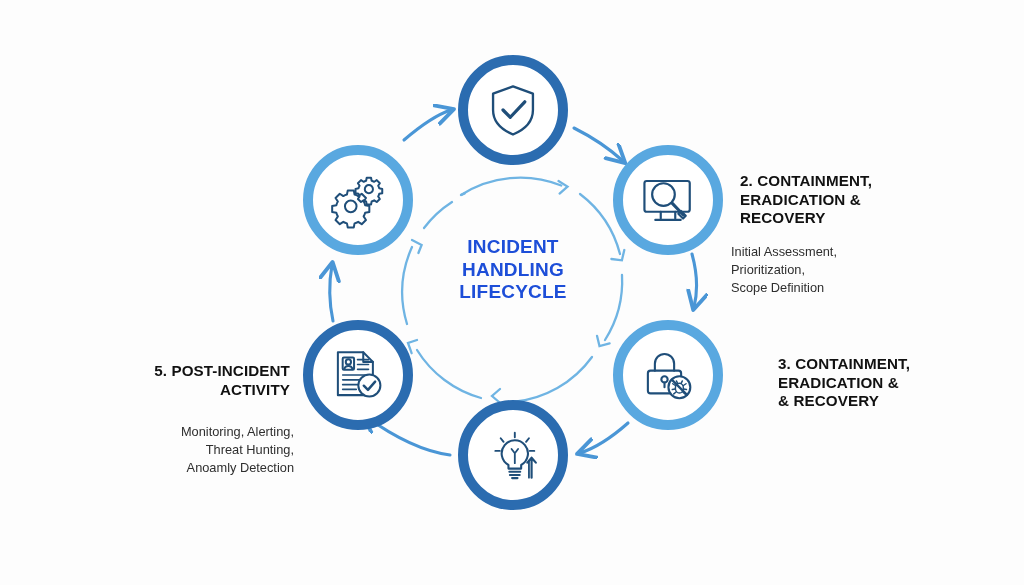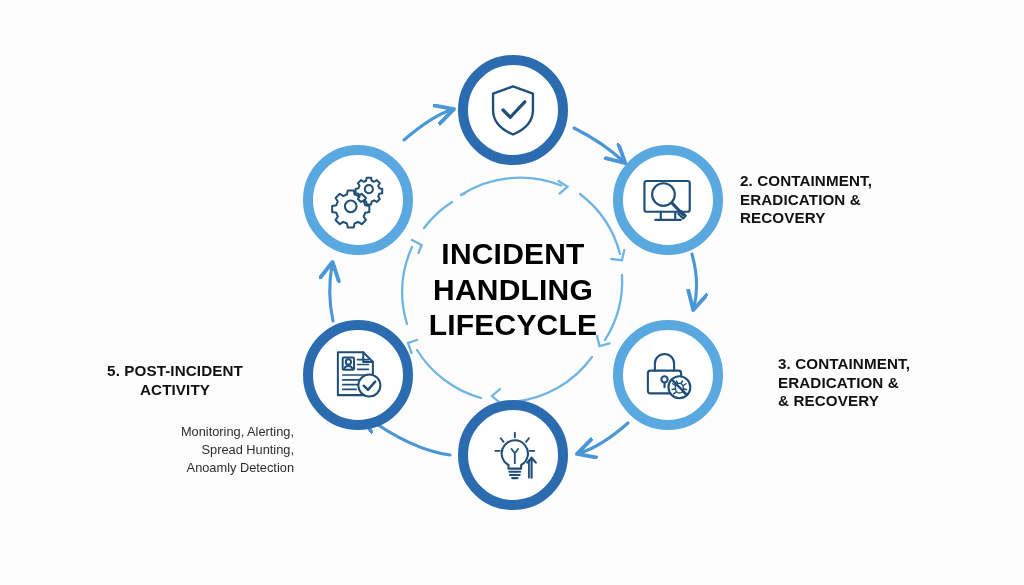--- a/index.html
+++ b/index.html
@@ -28,25 +28,25 @@
     height: 585px;
   }
 
   
   .center-title {
     position: absolute;
     left: 402px;
     top: 236px;
     width: 222px;
     text-align: center;
-    font-size: 30px;
+    font-size: 19px;
     font-weight: bold;
     line-height: 1.19;
     letter-spacing: 0.2px;
-    color: #000000;
+    color: #1d4ed8;
     white-space: pre-line;
   }
 
   
   .step-heading {
     position: absolute;
     font-size: 15.2px;
     font-weight: bold;
     line-height: 1.23;
     color: #111111;
@@ -64,21 +64,21 @@
   .align-right { text-align: right; }
   .align-left  { text-align: left; }
 
   
   #label-2-heading { left: 699px; top: 172px; width: 250px; margin-left: 41px; }
   #label-2-desc    { left: 731px; top: 243px; width: 250px; }
   
   #label-3-heading { left: 750px; top: 355px; width: 250px; margin-left: 28px; }
   #label-3-desc    { left: 726px; top: 426px; width: 262px; }
   
-  #label-5-heading { left: 60px;  top: 362px; width: 230px; text-align: center; }
+  #label-5-heading { left: 60px;  top: 362px; width: 230px; }
   #label-5-desc    { left: 60px;  top: 423px; width: 234px; }
   
   #label-6-heading { left: 48px;  top: 183px; width: 240px; }
 
   
   .node {
     position: absolute;
     border-radius: 50%;
     box-sizing: border-box;
     background: #ffffff;
@@ -259,25 +259,28 @@
     </span>
   </div>
 
   <div class="center-title">INCIDENT
 HANDLING
 LIFECYCLE</div>
 
   <div class="step-heading align-left" id="label-2-heading">2. CONTAINMENT,
 ERADICATION &amp;
    RECOVERY</div>
+  <div class="step-desc align-left" id="label-2-desc">Initial Assessment,
+Prioritization,
+Scope Definition</div>
 
   <div class="step-heading align-left" id="label-3-heading">3. CONTAINMENT,
 ERADICATION &amp;
 &amp; RECOVERY</div>
 
   <div class="step-heading align-right" id="label-5-heading">5. POST-INCIDENT
 ACTIVITY</div>
   <div class="step-desc align-right" id="label-5-desc">Monitoring, Alerting,
-Spread Hunting,
+Threat Hunting,
 Anoamly Detection</div>
 
 
 </div>
 
 </body></html>

